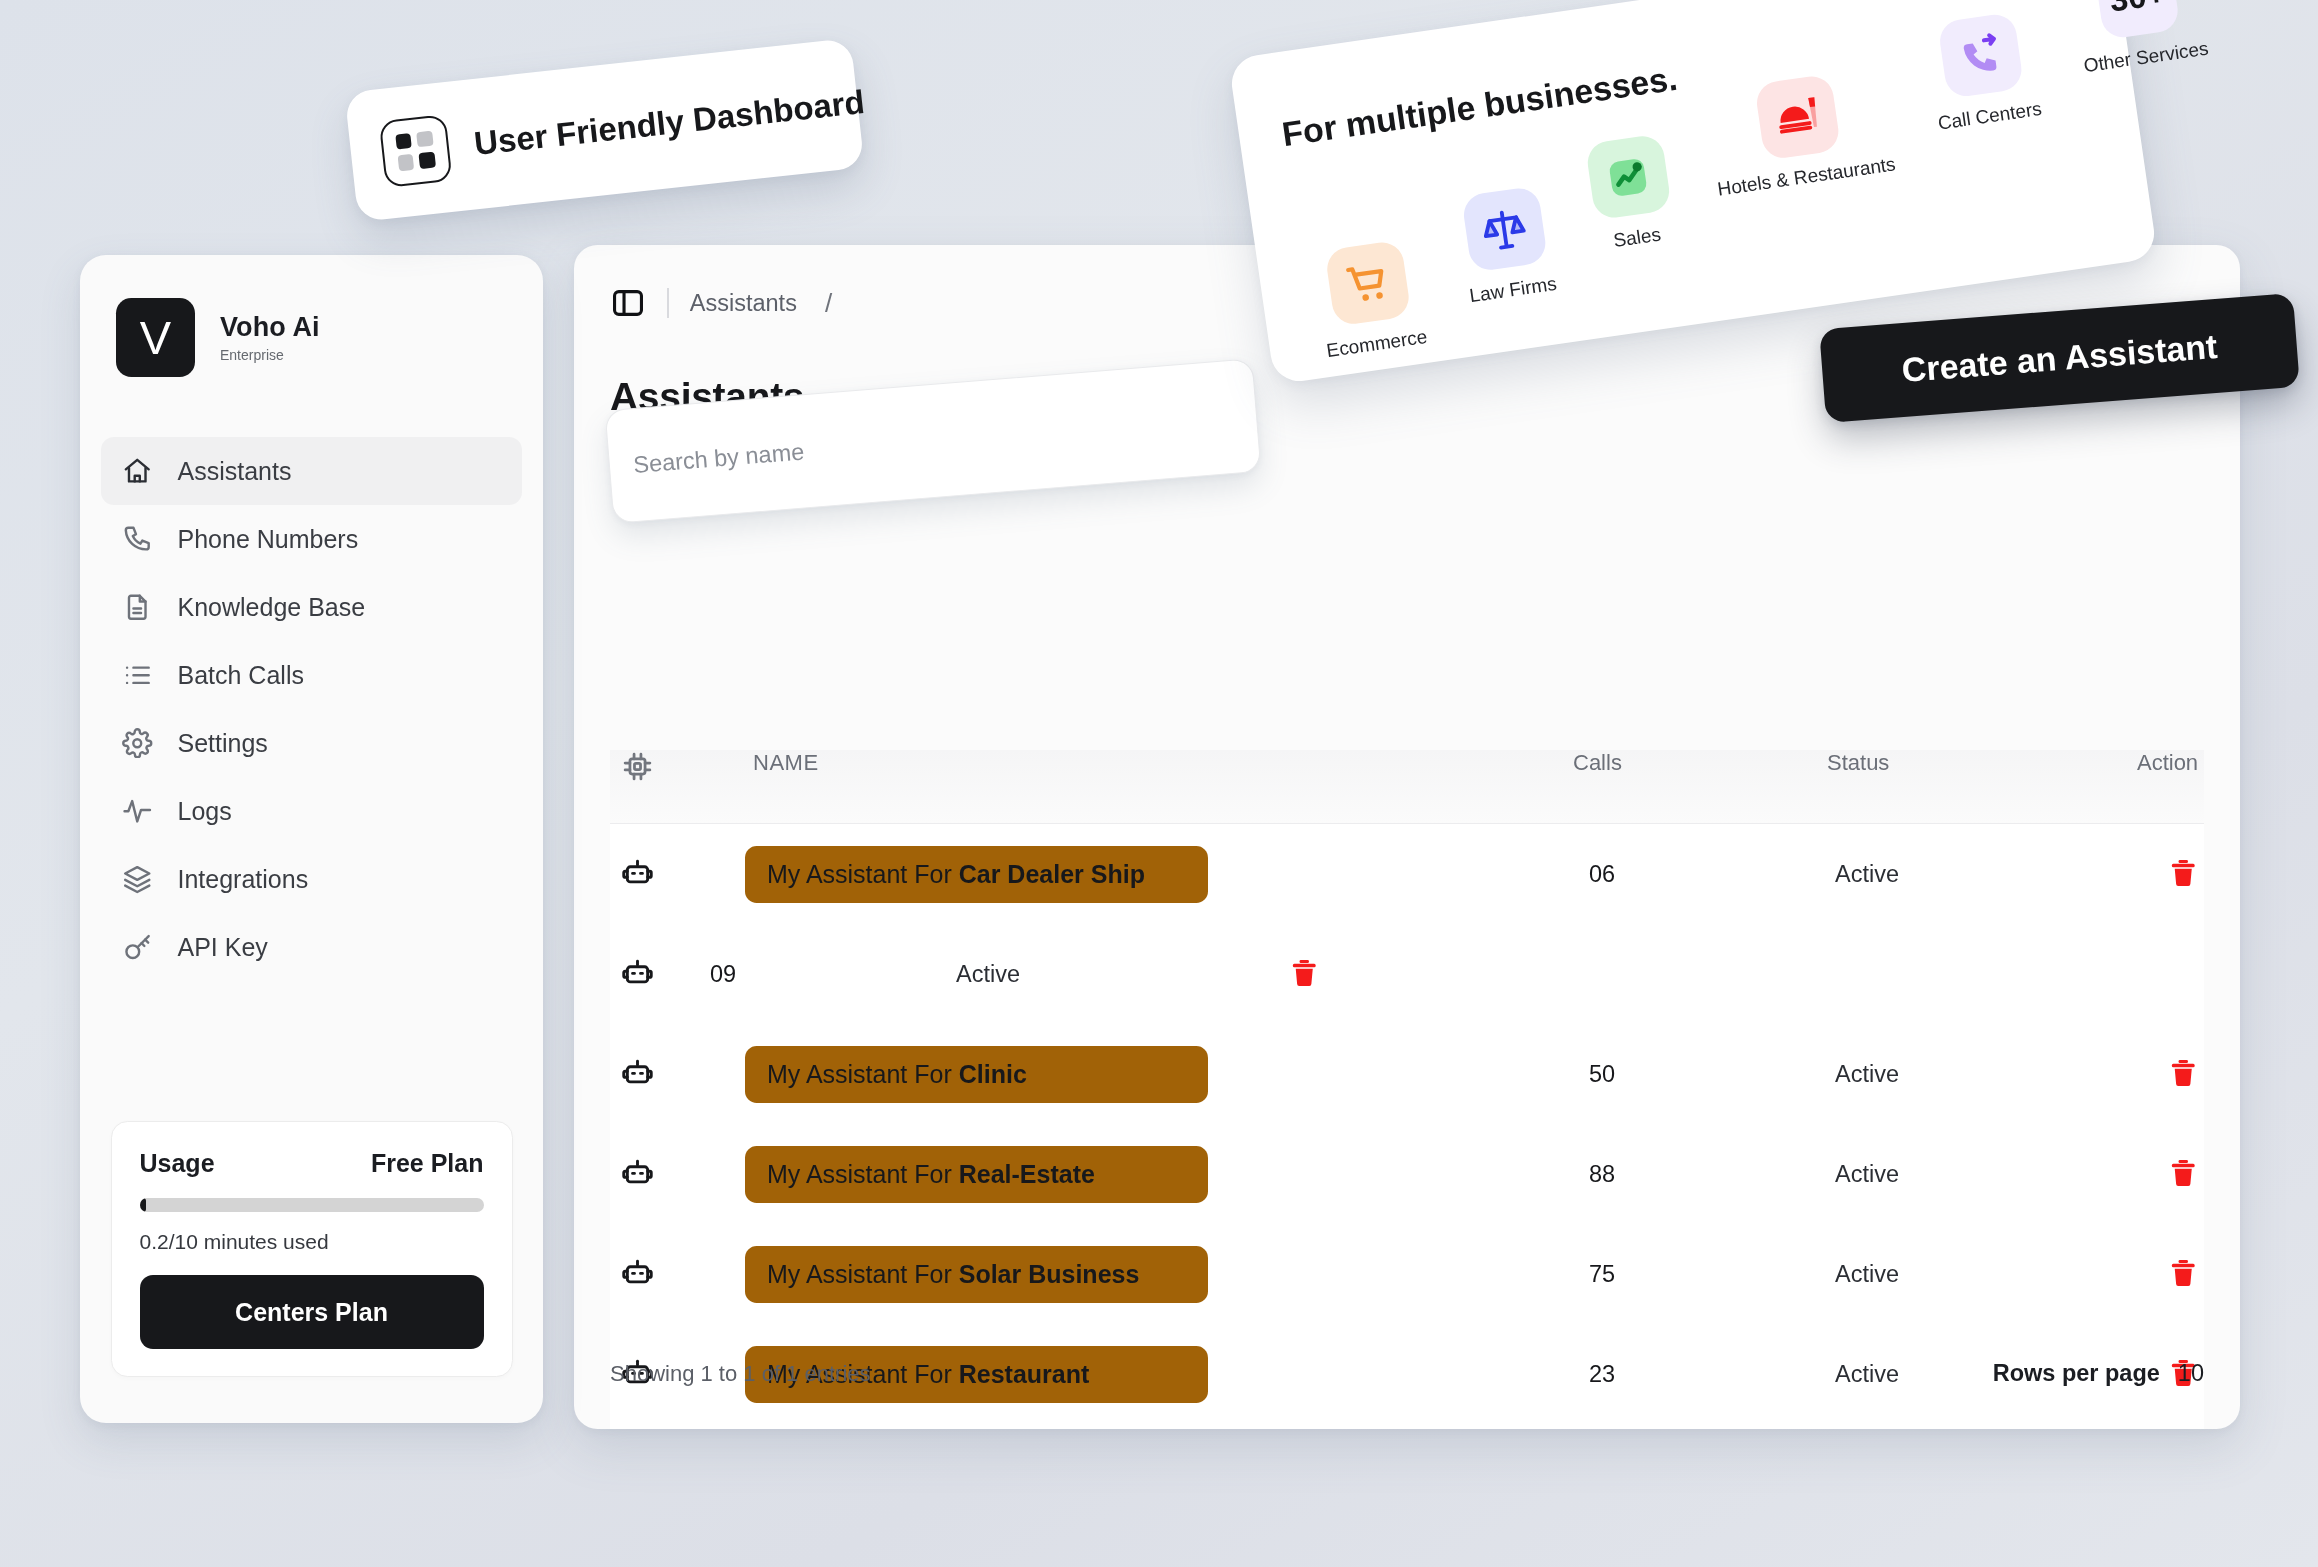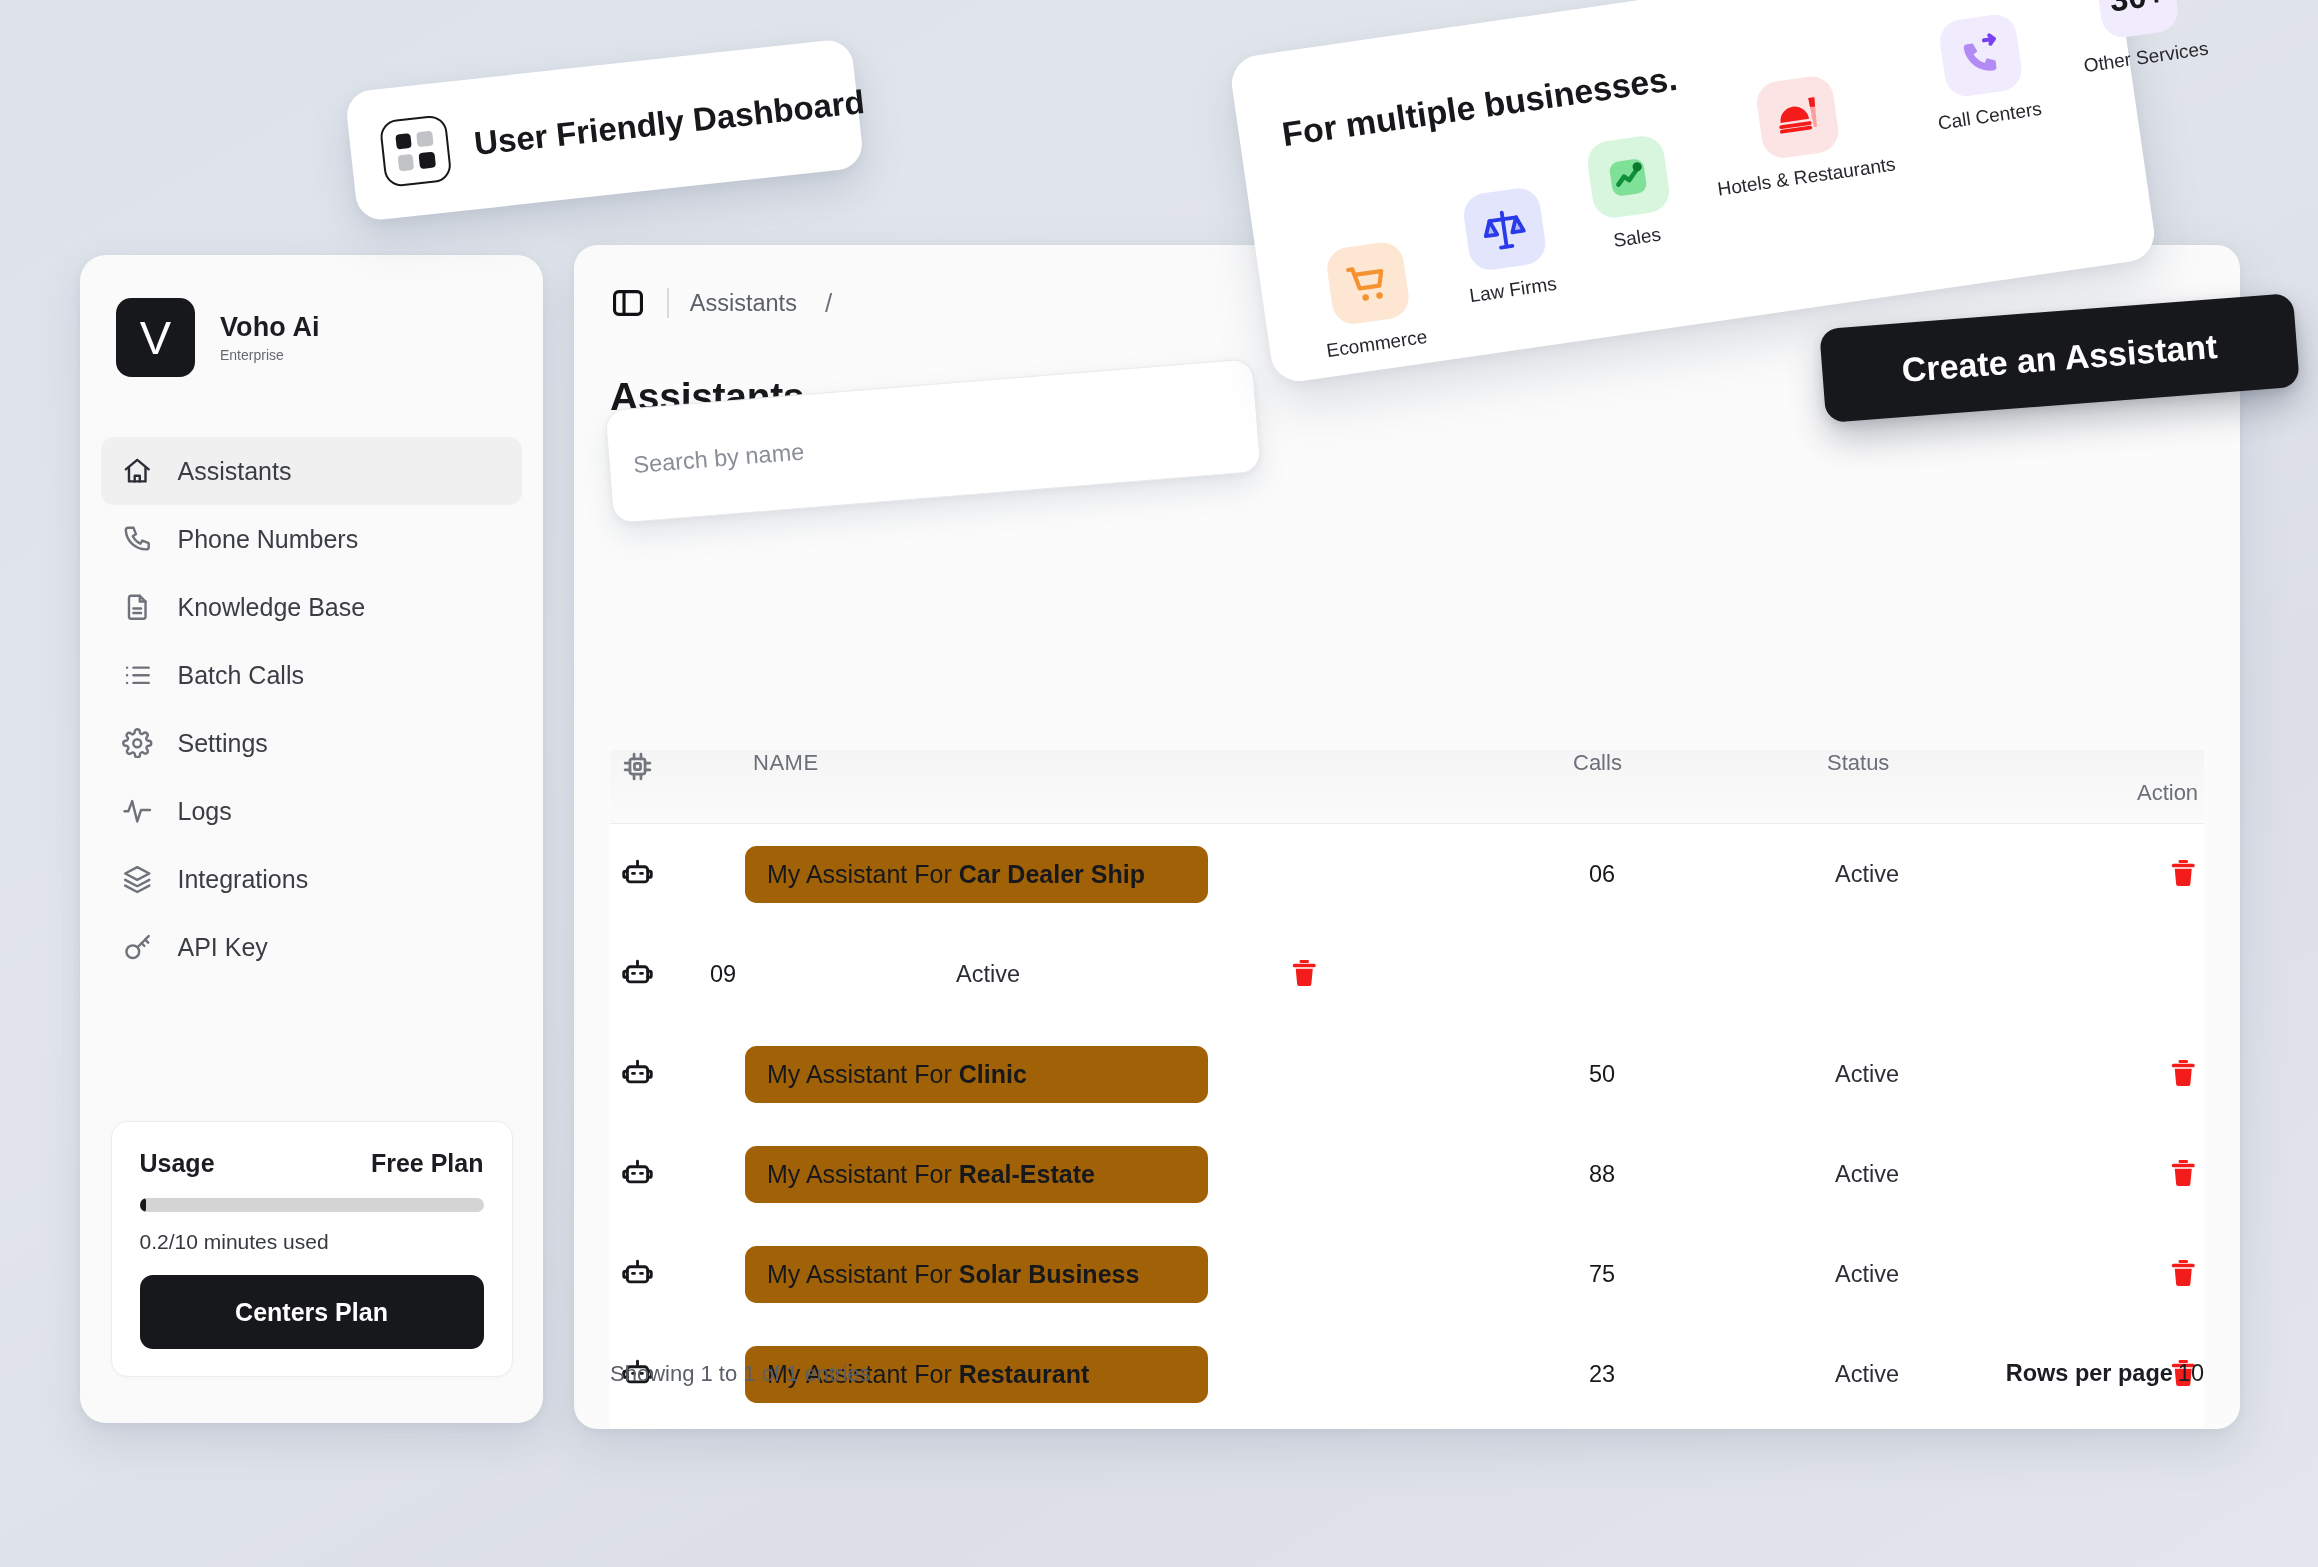--- a/index.html
+++ b/index.html
@@ -131,21 +131,21 @@
     display: flex; align-items: center; height: 100px;
     background: #fff;
   }
   .tr + .tr { border-top: 0; }
   .col-icon { flex: 0 0 100px; display: flex; align-items: center; justify-content: flex-start; padding-left: 10.6px; }
   .col-name { flex: 1 1 auto; display: flex; align-items: center; padding-left: 35px; }
   .col-calls { flex: 0 0 246px; }
   .col-status { flex: 0 0 246px; }
   .col-action { flex: 0 0 123px; display: flex; justify-content: flex-end; padding-right: 5.9px; }
 
-  .th { font-size: 22px; color: #6b6f78; font-weight: 400; margin-top: 30px; }
+  .th { font-size: 22px; color: #6b6f78; font-weight: 400; }
   .th-name { font-size: 22px; color: #6b6f78; letter-spacing: 0.5px; }
 
   .chip-icon svg, .robot-icon svg { width: 33px; height: 33px; }
   .chip-icon svg { stroke: #72767e; fill: none; stroke-width: 2; stroke-linecap: round; stroke-linejoin: round; }
   .robot-icon svg { stroke: #17181b; fill: none; stroke-width: 2.1; stroke-linecap: round; stroke-linejoin: round; }
 
   .name-pill {
     background: #a16207;
     border-radius: 11.7px;
     padding: 14px 22px;
@@ -161,21 +161,21 @@
 
   .trash-btn { background: none; border: none; cursor: pointer; padding: 0; display: flex; }
   .trash-btn svg { width: 30.5px; height: 34px; }
 
   .tfoot {
     position: absolute; left: 36px; right: 36px; bottom: 42px;
     display: flex; align-items: center; justify-content: space-between;
     padding-top: 23.5px;
   }
   .foot-left { font-size: 22px; color: #5b5f67; }
-  .foot-right { font-size: 23.5px; color: #1b1d22; font-weight: 700; display: flex; gap: 5px; align-items: baseline; }
+  .foot-right { font-size: 23.5px; color: #1b1d22; font-weight: 700; display: flex; gap: 18px; align-items: baseline; }
   .foot-right .rpp-val { font-weight: 400; color: #1b1d22; }
 
   
   .float-dash {
     position: absolute; left: 350px; top: 65px;
     width: 509px; height: 130px;
     background: #fff; border-radius: 26px;
     transform: rotate(-6.2deg);
     box-shadow: 0 20px 41px rgba(90,105,130,.20), 0 3.5px 10.6px rgba(90,105,130,.08);
     display: flex; align-items: center; gap: 26px;

